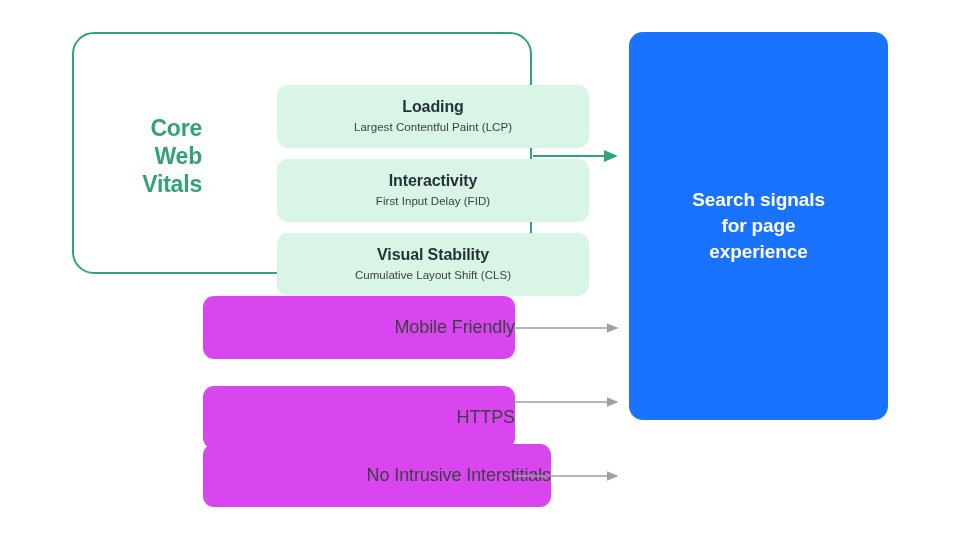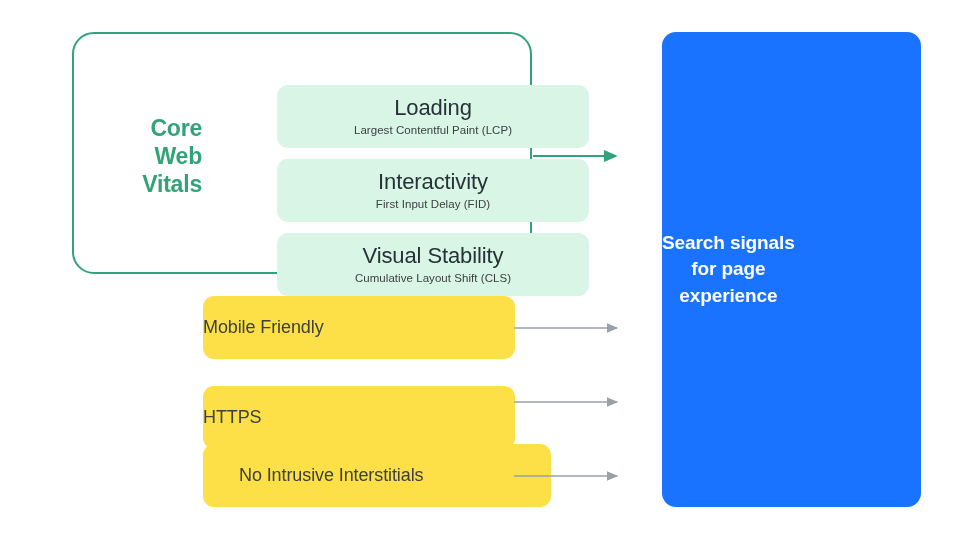--- a/index.html
+++ b/index.html
@@ -60,68 +60,69 @@
     flex-direction: column;
     align-items: center;
     justify-content: center;
   }
   .vital-card.v1 { top: 51px; }
   .vital-card.v2 { top: 125px; }
   .vital-card.v3 { top: 199px; }
 
   .vital-title {
     color: #263238;
-    font-size: 22px;
-    font-weight: normal;
+    font-size: 16px;
+    font-weight: bold;
     line-height: 1.15;
     letter-spacing: -0.1px;
   }
   .vital-sub {
     color: #3c4043;
     font-size: 11.5px;
     font-weight: normal;
     line-height: 1.3;
     margin-top: 3px;
     letter-spacing: 0.05px;
   }
 
   
   .signal-box {
     position: absolute;
     left: 203px;
     width: 312px;
     height: 63px;
-    background: #fde047;
+    background: #d946ef;
     border-radius: 11px;
     display: flex;
     align-items: center;
-    justify-content: flex-start;
+    justify-content: flex-end;
   }
   .signal-box.s1 { top: 296px; }
   .signal-box.s2 { top: 370px; margin-top: 16px; }
   .signal-box.s3 { top: 444px; padding-left: 36px; }
 
   .signal-label {
     color: #3c4043;
     font-size: 18px;
     font-weight: normal;
     letter-spacing: -0.1px;
   }
 
   
   .search-box {
     position: absolute;
-    left: 662px;
+    left: 629px;
     top: 32px;
     width: 259px;
-    height: 475px;
+    height: 388px;
     background: #1a73ff;
     border-radius: 14px;
     display: flex;
     align-items: center;
+    justify-content: center;
   }
   .search-box-text {
     color: #ffffff;
     font-size: 19px;
     font-weight: bold;
     line-height: 1.38;
     text-align: center;
     letter-spacing: -0.1px;
     white-space: pre-line;
   }

